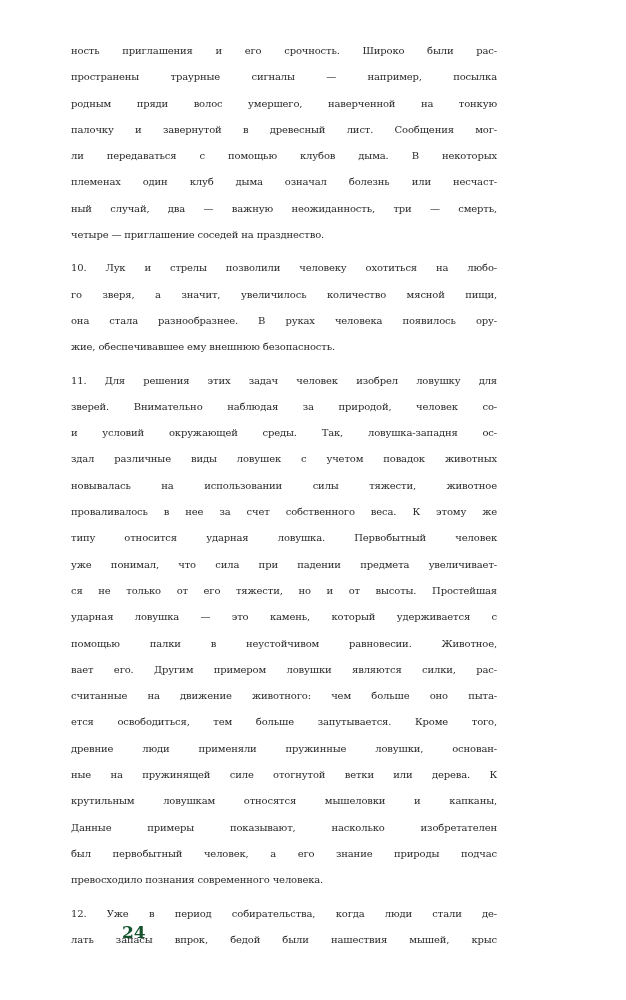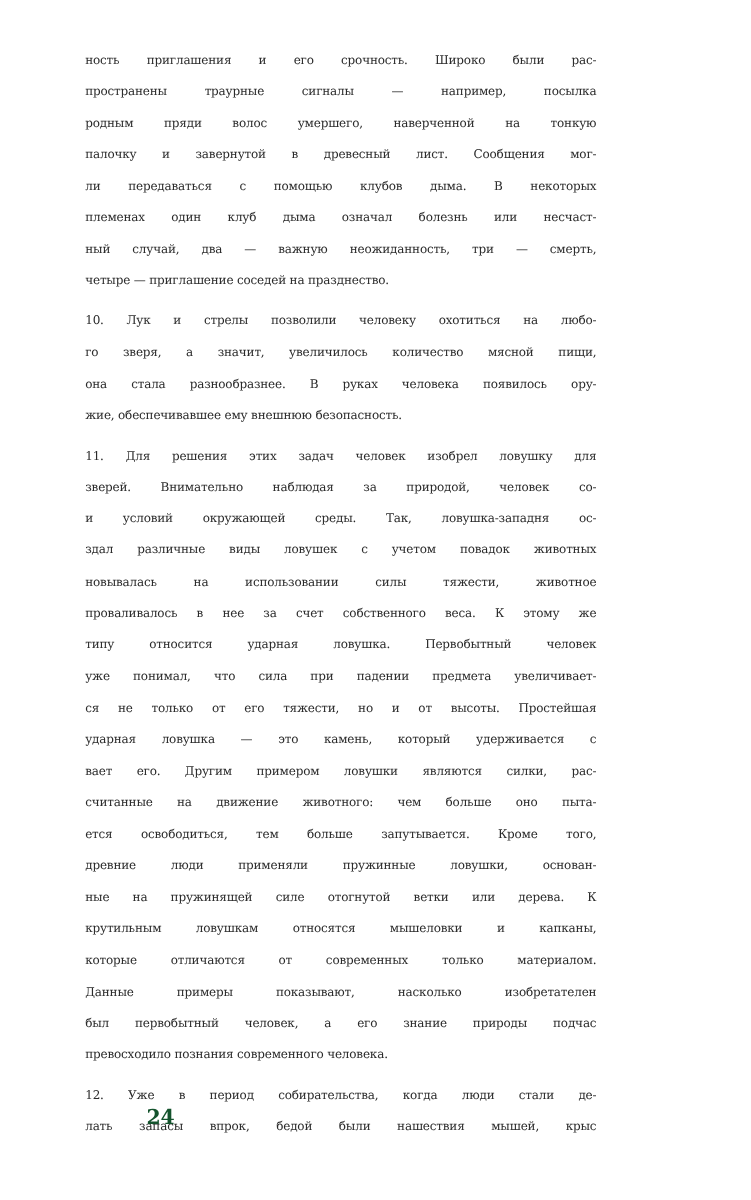--- a/index.html
+++ b/index.html
@@ -77,27 +77,27 @@
     <span class="line"><b class="num">11.</b><span> Для решения этих задач человек изобрел ловушку для</span></span>
     <span class="line">зверей. Внимательно наблюдая за природой, человек со-</span>
     <span class="line">и условий окружающей среды. Так, ловушка-западня ос-</span>
     <span class="line">здал различные виды ловушек с учетом повадок животных</span>
     <span class="line">новывалась на использовании силы тяжести, животное</span>
     <span class="line">проваливалось в нее за счет собственного веса. К этому же</span>
     <span class="line">типу относится ударная ловушка. Первобытный человек</span>
     <span class="line">уже понимал, что сила при падении предмета увеличивает-</span>
     <span class="line">ся не только от его тяжести, но и от высоты. Простейшая</span>
     <span class="line">ударная ловушка — это камень, который удерживается с</span>
+    <span class="line">помощью палки в неустойчивом равновесии. Животное,</span>
     <span class="line">вает его. Другим примером ловушки являются силки, рас-</span>
     <span class="line">считанные на движение животного: чем больше оно пыта-</span>
     <span class="line">ется освободиться, тем больше запутывается. Кроме того,</span>
     <span class="line">древние люди применяли пружинные ловушки, основан-</span>
     <span class="line">ные на пружинящей силе отогнутой ветки или дерева. К</span>
     <span class="line">крутильным ловушкам относятся мышеловки и капканы,</span>
-    <span class="line">которые отличаются от современных только материалом.</span>
     <span class="line">Данные примеры показывают, насколько изобретателен</span>
     <span class="line">был первобытный человек, а его знание природы подчас</span>
     <span class="line last">превосходило познания современного человека.</span>
   </div>
 
   <div class="para">
     <span class="line"><b class="num">12.</b><span> Уже в период собирательства, когда люди стали де-</span></span>
     <span class="line">лать запасы впрок, бедой были нашествия мышей, крыс</span>
 
   </div>

